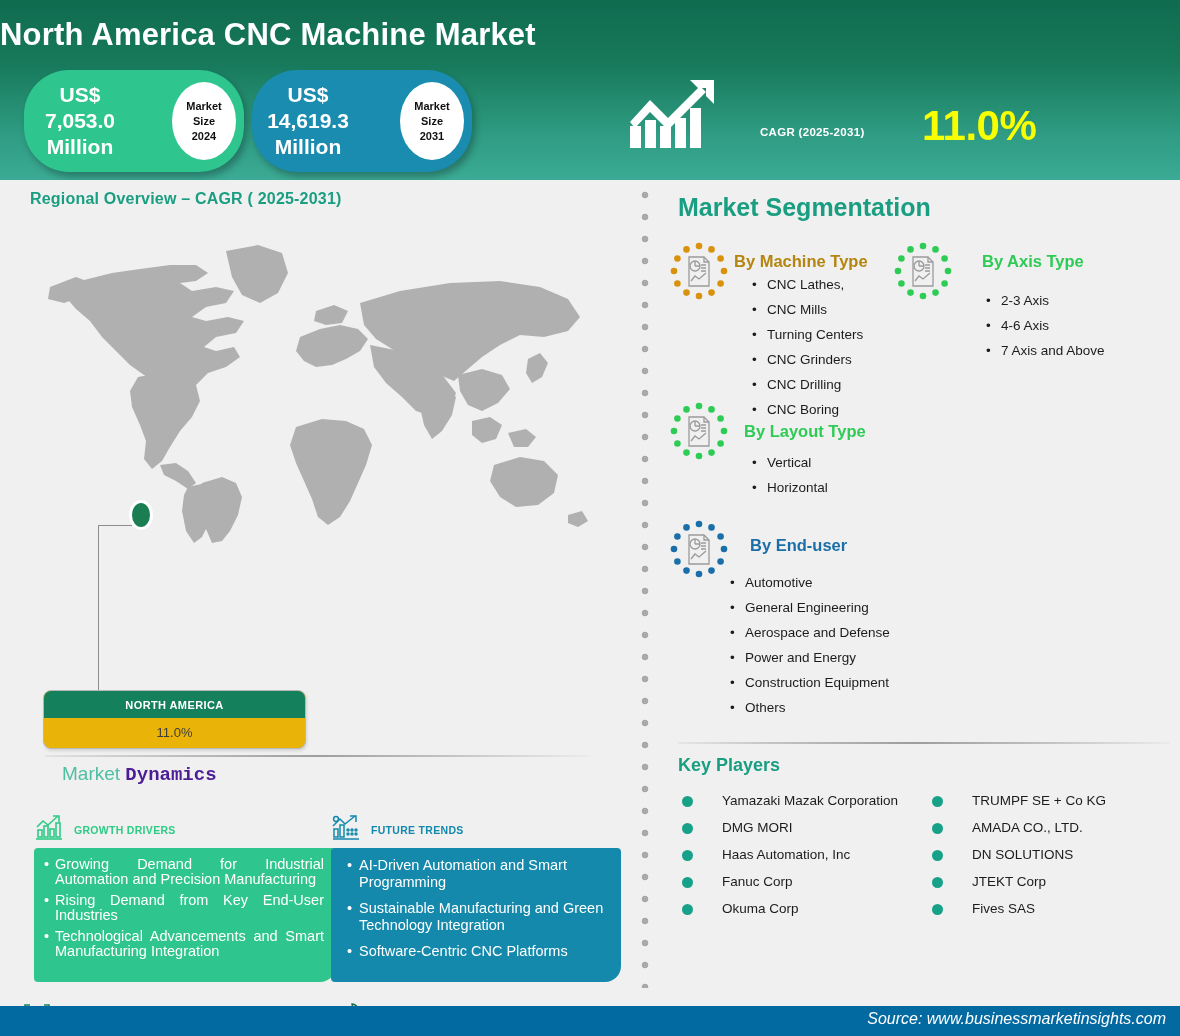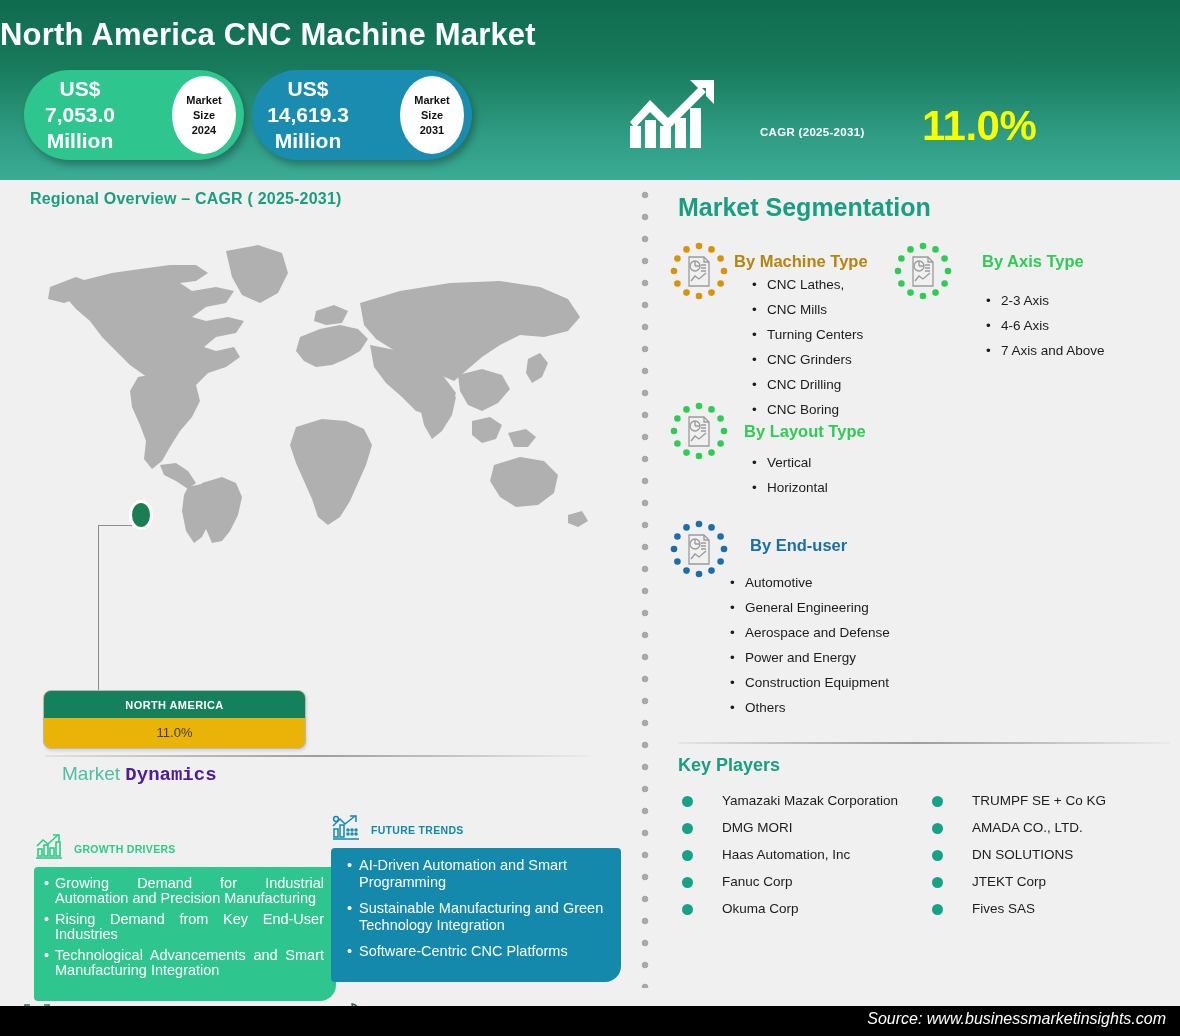--- a/index.html
+++ b/index.html
@@ -15,21 +15,21 @@
   .header {
     position: absolute; left: 0; top: 0; width: 1180px; height: 180px;
     background: linear-gradient(180deg, #106b4f 0%, #17795a 35%, #2f9c83 75%, #3bab95 100%);
   }
   .header-title {
     position: absolute; left: 0; top: 17px; width: 1180px;
     color: #ffffff;
     font-size: 31px; font-weight: 600; letter-spacing: .2px;
   }
   .pill {
-    position: absolute; top: 70px; height: 90px; border-radius: 45px;
+    position: absolute; top: 70px; height: 102px; border-radius: 45px;
     box-shadow: 3px 5px 7px rgba(0,0,0,.28);
     display: flex; align-items: center; gap: 44px;
   }
   .pill-1 { left: 24px; width: 220px; background: #2ec68e; }
   .pill-2 { left: 252px; width: 220px; background: #1a8cb0; }
   .pill-val {
     flex: 1; text-align: center; color: #ffffff; font-weight: bold;
     font-size: 21px; line-height: 26px; padding-left: 10px; padding-right: 2px;
   }
   .pill-badge {
@@ -86,21 +86,21 @@
   .md-title b { color: #4c1d95; font-weight: bold; font-family: Liberation Mono, monospace; }
 
   
   .dyn { position: absolute; }
   .dyn-head { display: flex; align-items: center; gap: 10px; height: 36px; }
   .dyn-head-label { font-size: 10.5px; font-weight: bold; letter-spacing: .3px; }
   .dyn-body { border-radius: 4px 4px 16px 4px; padding: 9px 12px 11px 10px; }
   .dyn-body ul { list-style: none; }
   .dyn-body li { color: #ffffff; position: relative; }
 
-  .dyn-gd { left: 22px; top: 651px; width: 328px; padding-left: 12px; }
+  .dyn-gd { left: 22px; top: 632px; width: 328px; padding-left: 12px; }
   .dyn-gd .dyn-head-label { color: #2ecb86; }
   .dyn-gd .dyn-body { background: #2fc58e; width: 302px; height: 134px; }
   .dyn-gd li { font-size: 14.5px; line-height: 15px; text-align: justify; padding-left: 11px; margin-bottom: 6px; }
   .dyn-gd li::before { content: "•"; position: absolute; left: 0; top: 0; }
 
   .dyn-ft { left: 331px; top: 632px; width: 290px; }
   .dyn-ft .dyn-head-label { color: #1289ac; }
   .dyn-ft .dyn-body { background: #1489ab; width: 290px; height: 134px; padding-left: 16px; }
   .dyn-ft li { font-size: 14.5px; line-height: 17px; padding-left: 12px; margin-bottom: 9px; }
   .dyn-ft li::before { content: "•"; position: absolute; left: 0; top: 0; }
@@ -140,21 +140,21 @@
   .kp-col-2 { left: 280px; width: 230px; }
   .kp-col li { position: relative; padding-left: 40px; color: #1c1c1c; font-size: 13.5px; line-height: 18px; margin-bottom: 9px; }
   .kp-col li::before {
     content: ""; position: absolute; left: 0; top: 4px;
     width: 11px; height: 11px; border-radius: 50%; background: #17a188;
   }
 
   
   .footer {
     position: absolute; left: 0; top: 1006px; width: 1180px; height: 30px;
-    background: #000000;
+    background: #0369a1;
   }
   .footer-text {
     position: absolute; right: 14px; top: 4px; color: #ffffff;
     font-size: 16px; font-style: italic;
   }
 </style>
 </head>
 <body>
 
 <div class="header">

